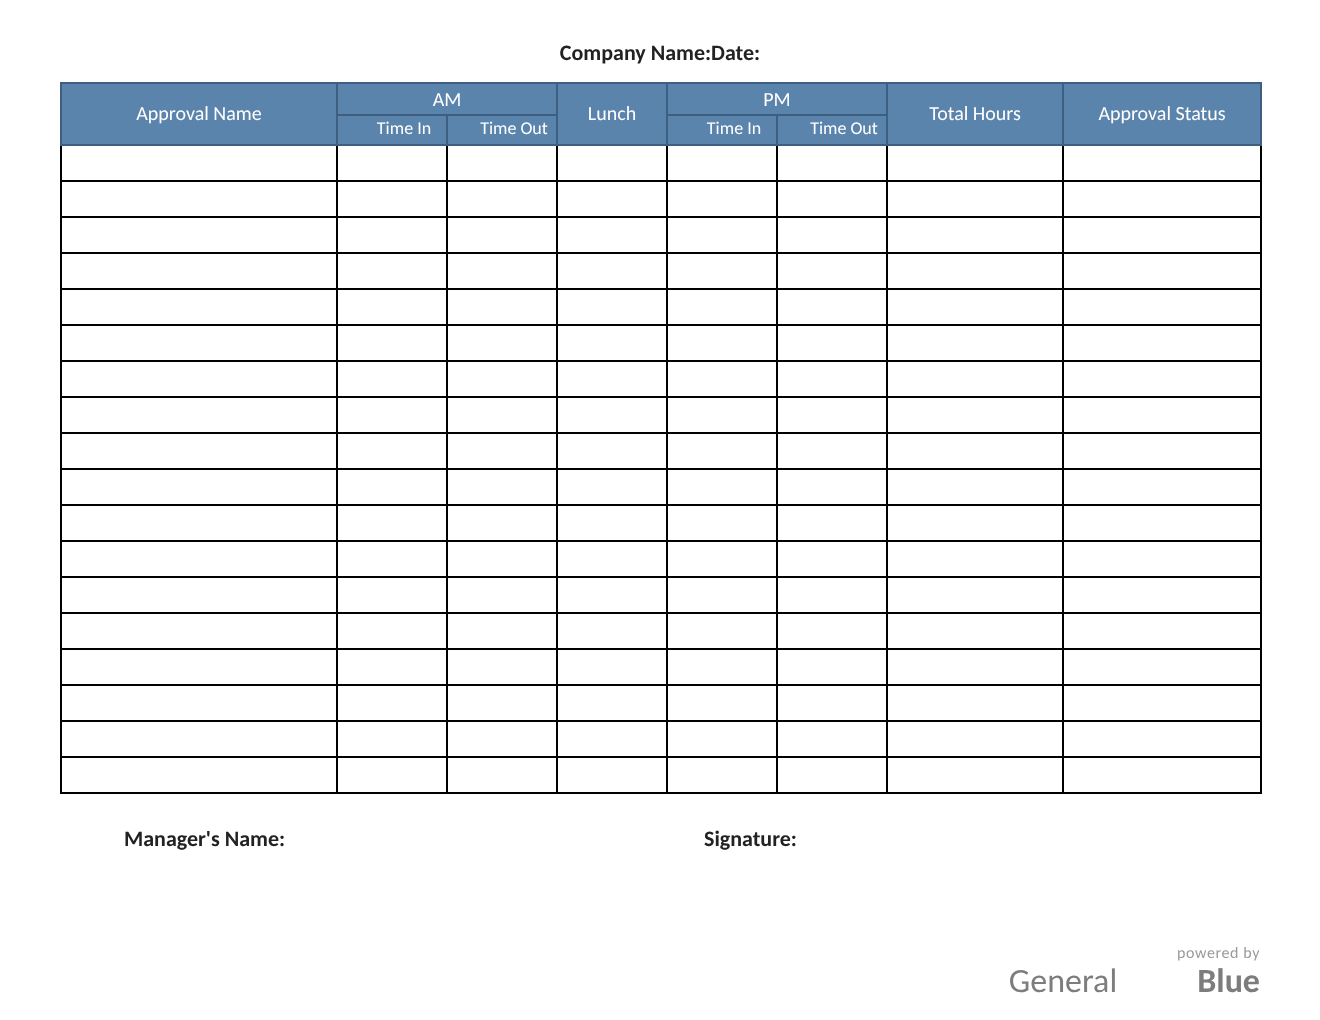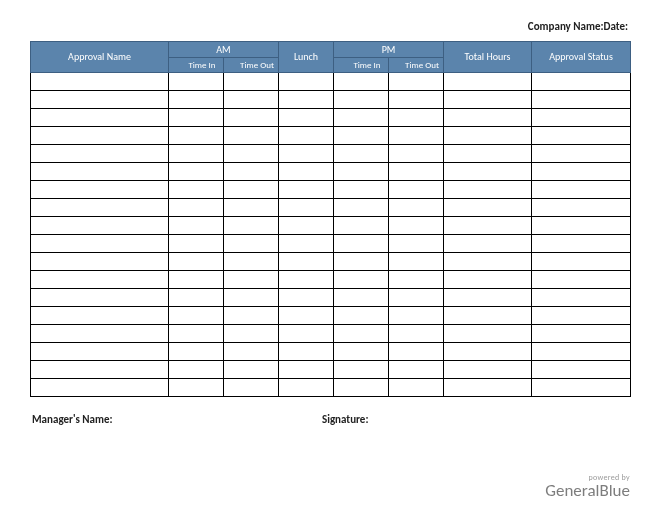--- a/index.html
+++ b/index.html
@@ -1,53 +1,53 @@
 <!DOCTYPE html>
 <html><head>
 <meta charset="utf-8">
 <style>
   * { box-sizing: border-box; margin: 0; padding: 0; }
   html, body { width: 660px; height: 510px; background: #fff; font-family: Calibri, Arial, sans-serif; }
   .page { position: relative; width: 660px; height: 510px; padding: 20px 30px 0 30px; }
   .title { color: #2e74b5; font-size: 19px; font-weight: bold; margin-bottom: 14px; }
-  .toprow { display: flex; justify-content: flex-end; font-size: 11px; font-weight: bold; color: #222; margin-bottom: 8px; padding: 0 2px; }
+  .toprow { display: flex; justify-content: center; font-size: 11px; font-weight: bold; color: #222; margin-bottom: 8px; padding: 0 2px; }
   table { border-collapse: collapse; width: 600px; table-layout: fixed; }
   thead td {
     background: #5b84ac;
     border: 1px solid #3d5f82;
     color: #fff;
     font-size: 10px;
     font-weight: normal;
     text-align: center;
     vertical-align: middle;
     padding: 2px 3px;
     line-height: 1.1;
   }
   thead tr:first-child td { height: 16px; }
   thead tr:last-child td { height: 14px; font-size: 9px; padding-left: 15px; }
   tbody td {
     border: 1px solid #000;
     height: 18px;
     background: #fff;
   }
-  .footer { display: flex; margin-top: 16px; font-size: 11px; font-weight: bold; color: #222; padding: 0 2px; align-items: flex-start; }
+  .footer { display: flex; margin-top: 16px; font-size: 11px; font-weight: bold; color: #222; padding: 0 2px; align-items: flex-start; margin-left: 30px; }
   .footer .mgr { width: 290px; }
   .footer .sig { width: 150px; }
   .brand {
     position: absolute;
     right: 30px;
     bottom: 11px;
     text-align: right;
     color: #888;
     line-height: 1;
   }
   .brand .pb { font-size: 8px; letter-spacing: 0.3px; color: #9a9a9a; margin-bottom: 1px; }
   .brand .gb { font-size: 17px; color: #7d7d7d; font-weight: 300; }
   .brand .gb .g { font-weight: 400; }
-  .brand .gb .b { font-weight: normal; }
+  .brand .gb .b { font-weight: bold; margin-left: 40px; }
 </style>
 </head>
 <body>
 
 <div class="page">
 
 
   <div class="toprow">
     <div>Company Name:</div>
     <div>Date:</div>

